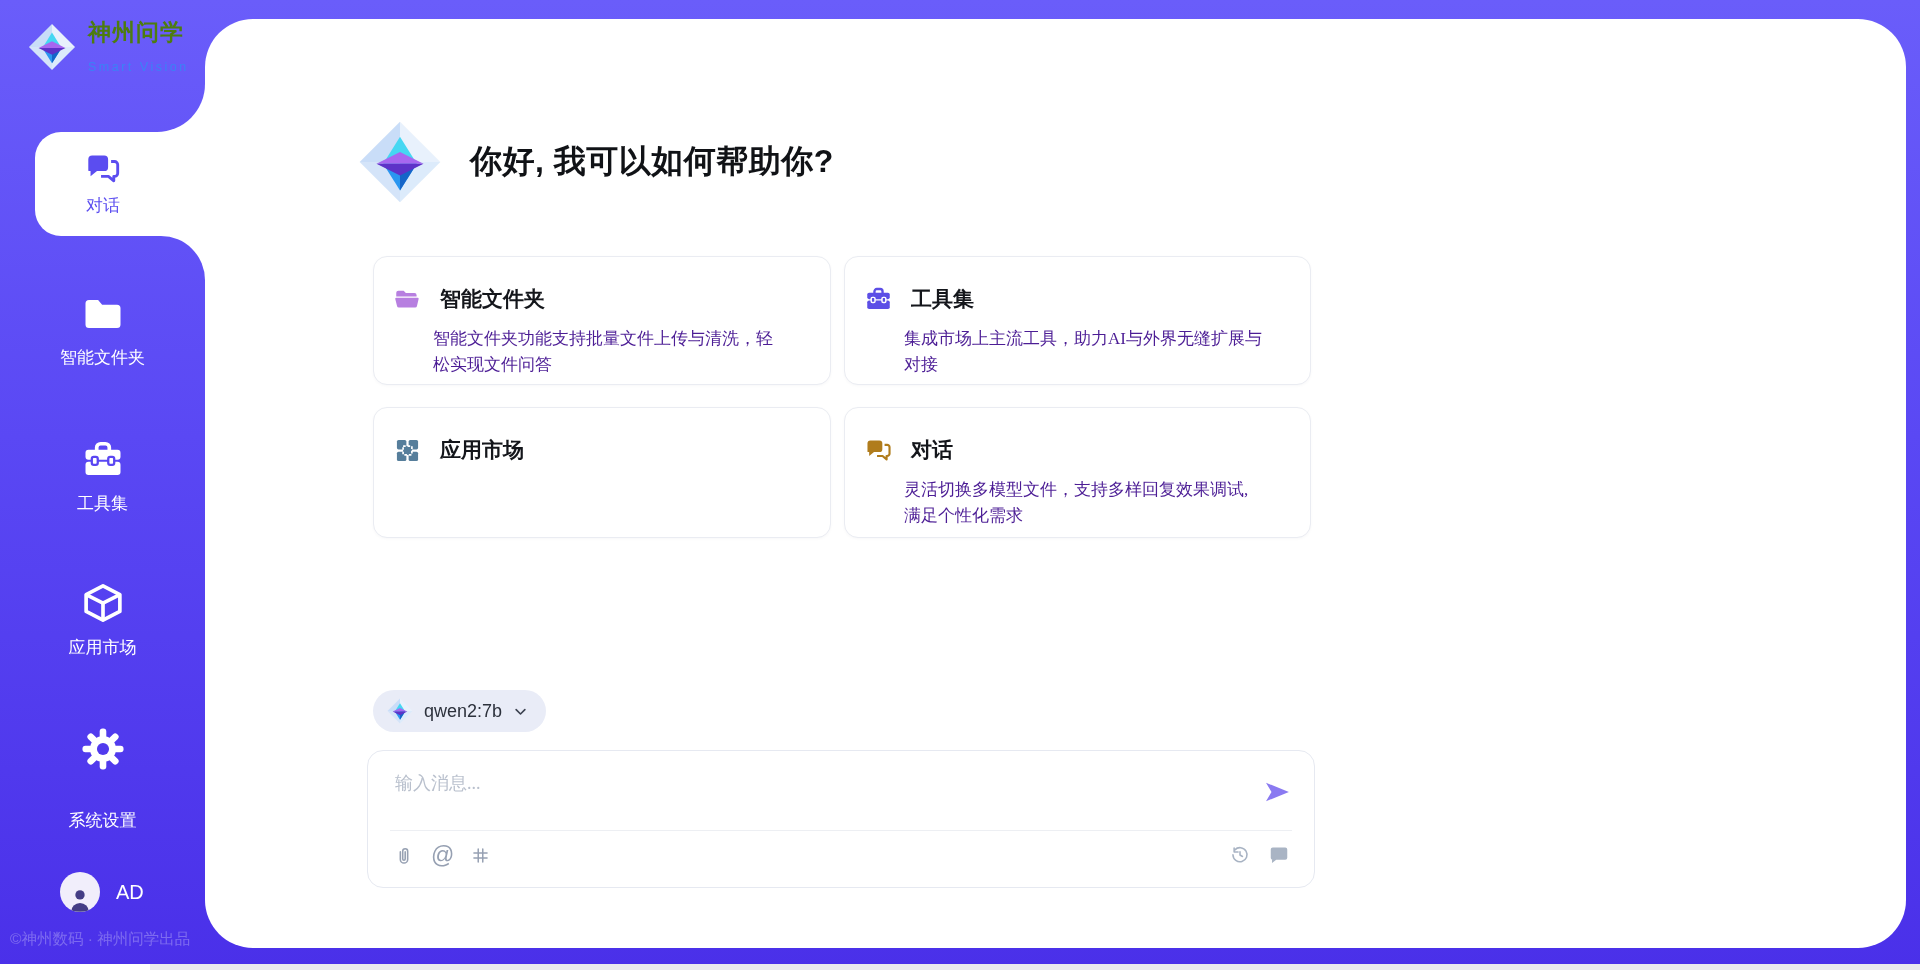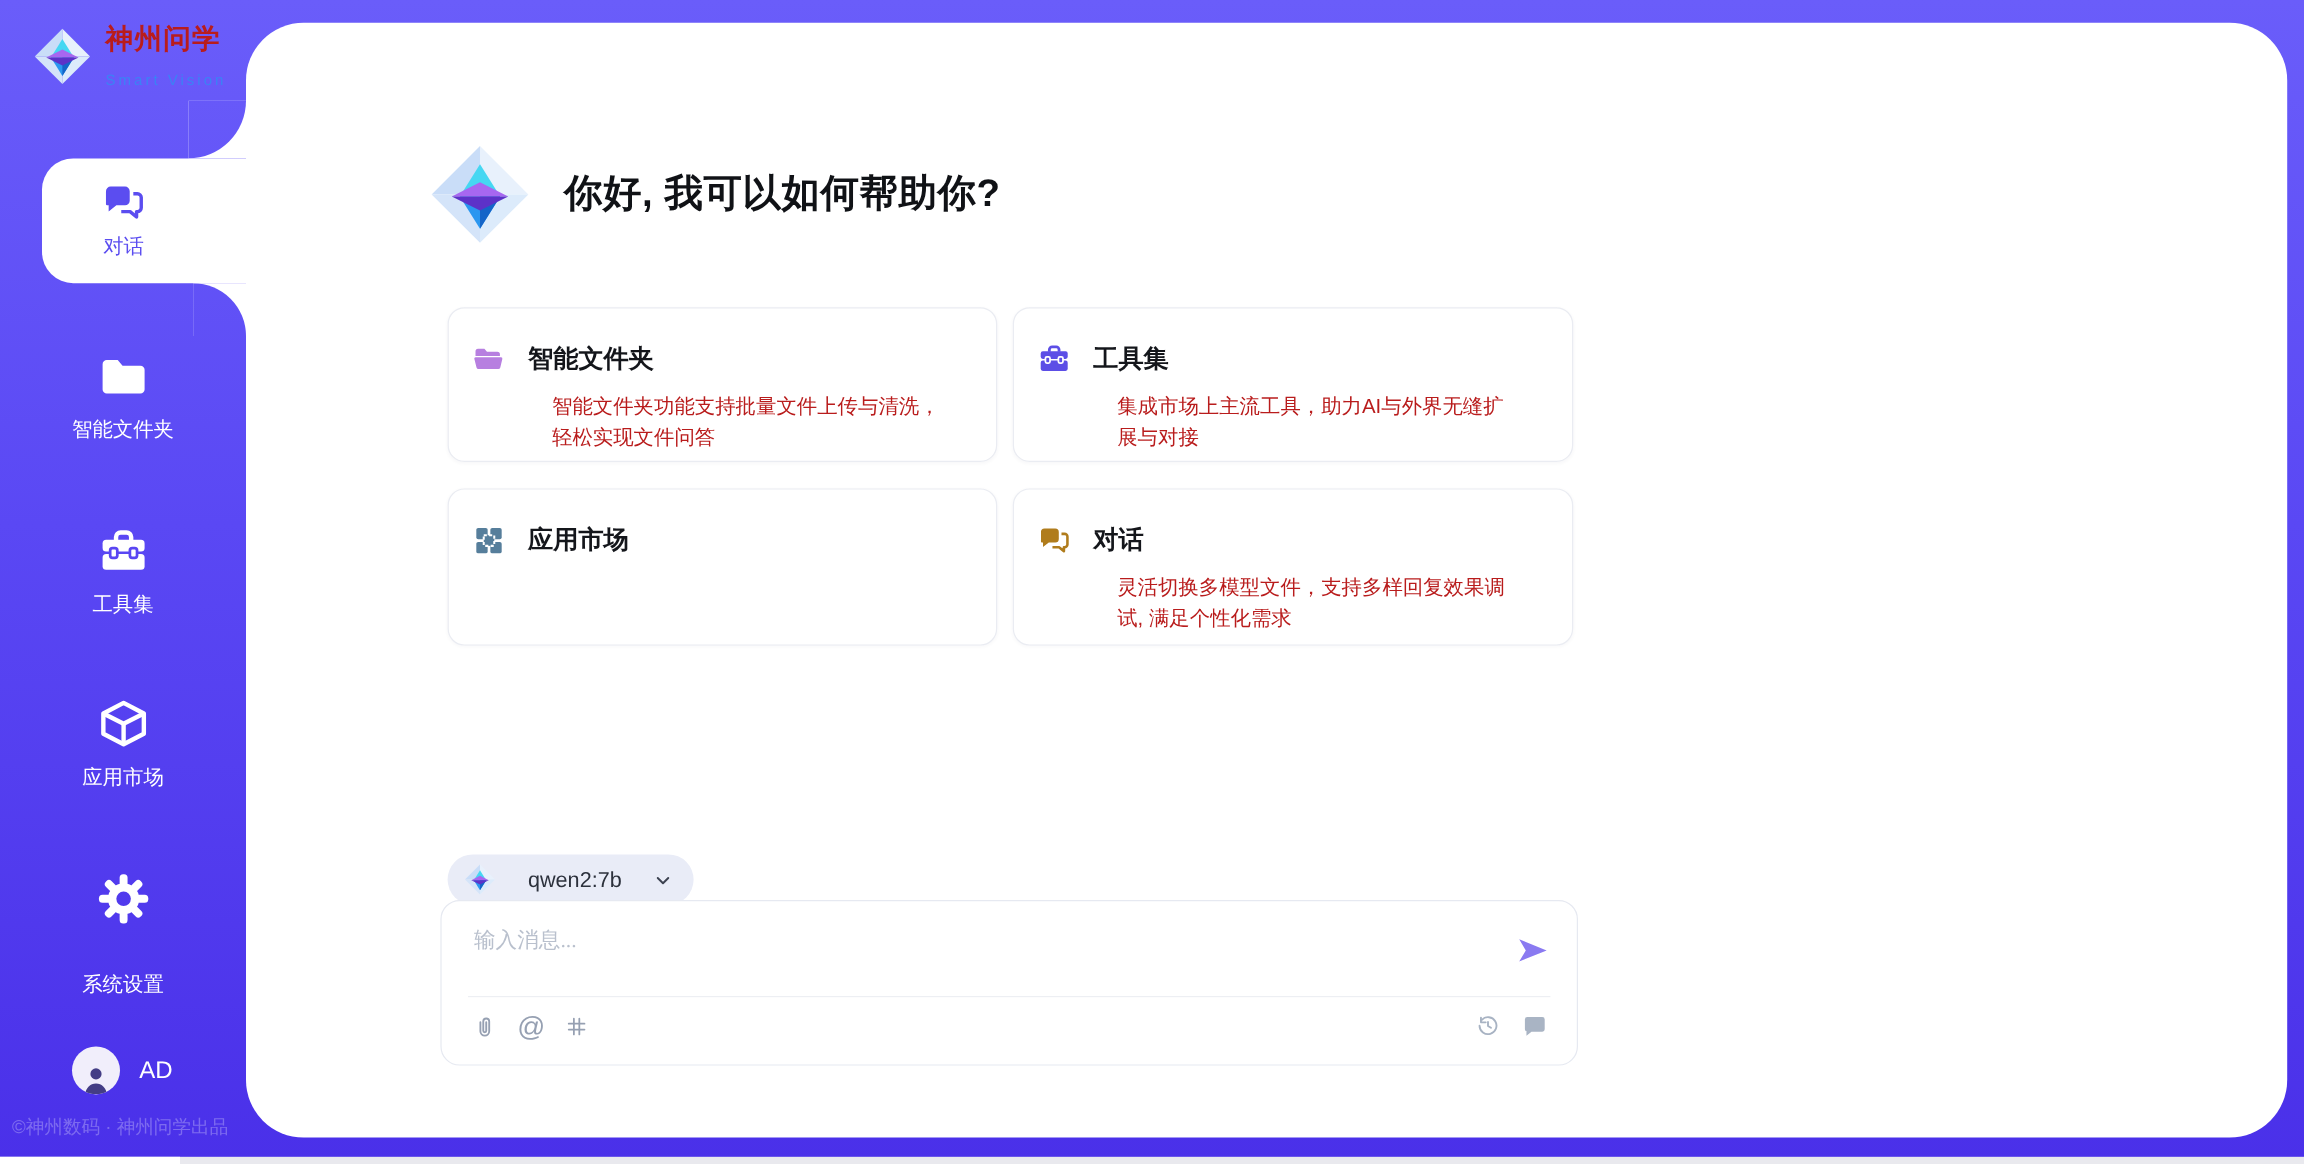--- a/index.html
+++ b/index.html
@@ -17,21 +17,21 @@
     background:#ffffff;border-radius:48px;
   }
 
   
   .bottom-strip{position:absolute;left:0;right:0;bottom:0;height:6px;background:#e9e9ee;}
   .bottom-strip .seg{position:absolute;left:0;top:0;width:150px;height:6px;background:#ffffff;}
 
   
   .brand{position:absolute;left:28px;top:20px;display:flex;align-items:center;gap:12px;}
   .brand .diamond{width:48px;height:48px;}
-  .brand-title{color:#b91c1c;font-size:23px;font-weight:700;line-height:1.1;letter-spacing:1px;}
+  .brand-title{color:#4d7c0f;font-size:23px;font-weight:700;line-height:1.1;letter-spacing:1px;}
   .brand-sub{color:#3b82f6;font-size:12.5px;letter-spacing:2.5px;margin-top:15px;font-weight:500;}
 
   .tab{
     position:absolute;left:35px;top:132px;width:176px;height:104px;background:#fff;
     border-radius:26px 0 0 26px;display:flex;flex-direction:column;align-items:center;
     justify-content:center;gap:7px;padding-right:40px;box-sizing:border-box;cursor:pointer;
   }
   .tab-label{color:#5b4df0;font-size:17px;font-weight:500;}
   .corner{position:absolute;background:#fff;}
   .corner .cap{position:absolute;inset:0;}
@@ -64,26 +64,26 @@
     box-sizing:border-box;padding:28px 28px 0 20px;cursor:pointer;
     box-shadow:0 1px 3px rgba(20,24,60,0.03);
   }
   .card-1{left:373px;top:256px;width:458px;height:129px;}
   .card-2{left:844px;top:256px;width:467px;height:129px;}
   .card-3{left:373px;top:407px;width:458px;height:131px;}
   .card-4{left:844px;top:407px;width:467px;height:131px;}
   .card-head{display:flex;align-items:center;gap:19px;}
   .card-head svg{flex:0 0 auto;}
   .card-title{font-size:21px;font-weight:700;color:#14161b;}
-  .card-desc{margin:13px 0 0 66px;font-size:17px;color:#b91c1c;line-height:1.55;padding-right:18px;}
+  .card-desc{margin:13px 0 0 39px;font-size:17px;color:#4c1d95;line-height:1.55;padding-right:18px;font-family:Liberation Serif, serif;}
 
   
   .pill{
-    position:absolute;left:373px;top:712px;height:42px;border-radius:21px;background:#e9ecf7;
-    display:flex;align-items:center;gap:27px;padding:0 18px 0 14px;cursor:pointer;
+    position:absolute;left:373px;top:690px;height:42px;border-radius:21px;background:#e9ecf7;
+    display:flex;align-items:center;gap:11px;padding:0 18px 0 14px;cursor:pointer;
   }
   .pill .diamond{width:26px;height:26px;}
   .pill-label{font-size:18px;color:#2c313c;}
 
   
   .composer{
     position:absolute;left:367px;top:750px;width:948px;height:138px;
     border:1.5px solid #e6e9f1;border-radius:16px;box-sizing:border-box;background:#fff;
   }
   .composer-input{

